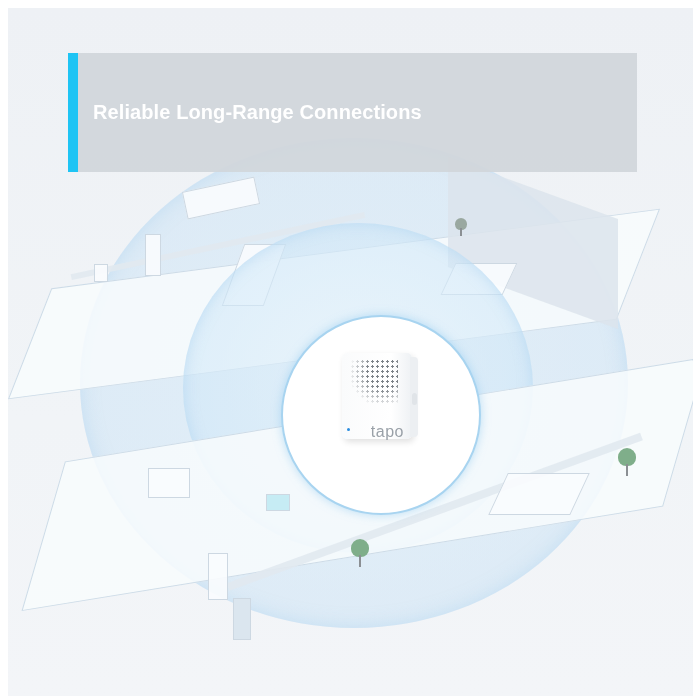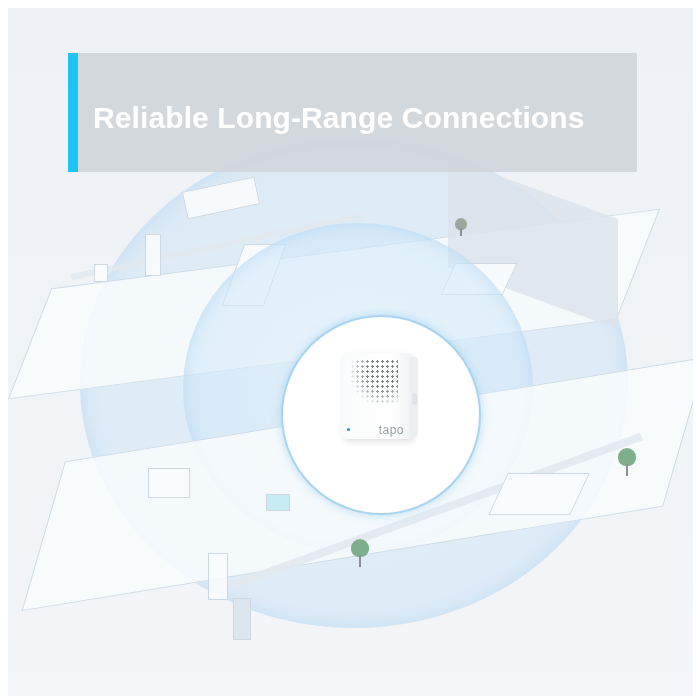--- a/index.html
+++ b/index.html
@@ -14,24 +14,24 @@
   .wall { position:absolute; background:rgba(225,233,240,0.9); }
   .obj { position:absolute; background:rgba(250,252,254,0.9); border:1px solid #cdd8e2; }
   .tree { position:absolute; width:18px; height:18px; border-radius:50% 50% 45% 45%; background:#7fae8a; }
   .tree-trunk { position:absolute; width:2px; height:12px; background:#8b8f93; }
   .device-circle { position:absolute; left:273px; top:307px; width:196px; height:196px; border-radius:50%; background:#ffffff; border:2px solid #a8d4f0; box-shadow:0 0 10px rgba(140,200,240,0.55); }
   .device { position:absolute; left:334px; top:345px; width:70px; height:86px; background:linear-gradient(90deg,#fafbfc 0%,#ffffff 70%,#eef1f4 100%); border-radius:5px; box-shadow:2px 3px 6px rgba(0,0,0,0.12); }
   .device-side { position:absolute; right:-6px; top:4px; width:8px; height:80px; background:#eceff2; border-radius:0 4px 4px 0; }
   .speaker-grille { position:absolute; left:8px; top:6px; width:48px; height:46px; background-image:radial-gradient(circle, #7b8187 1.1px, transparent 1.3px); background-size:5px 5px; -webkit-mask-image:radial-gradient(circle at 70% 30%, #000 35%, transparent 75%); mask-image:radial-gradient(circle at 70% 30%, #000 35%, transparent 75%); }
   .device-button { position:absolute; right:-5px; top:40px; width:5px; height:12px; background:#e0e4e8; border-radius:3px; }
   .device-led { position:absolute; left:5px; top:75px; width:3px; height:3px; border-radius:50%; background:#2a8de0; }
-  .device-logo { position:absolute; right:8px; top:70px; font-size:12px; color:#9aa1a8; letter-spacing:0.5px; }
+  .device-logo { position:absolute; right:8px; top:70px; font-size:16px; color:#9aa1a8; letter-spacing:0.5px; }
   .title-panel { position:absolute; left:60px; top:45px; width:569px; height:119px; background:rgba(209,214,218,0.93); }
   .title-accent { position:absolute; left:0; top:0; width:10px; height:100%; background:#1ec4f4; }
-  .title-text { position:absolute; left:25px; top:48px; font-size:30px; font-weight:bold; color:#ffffff; letter-spacing:0.1px; white-space:nowrap; }
+  .title-text { position:absolute; left:25px; top:48px; font-size:20px; font-weight:bold; color:#ffffff; letter-spacing:0.1px; white-space:nowrap; }
 </style>
 </head>
 <body>
 
 <div class="canvas">
 
   <div class="ring ring-outer"></div>
 
   <div class="floor floor-upper"></div>
   <div class="wall" style="left:60px;top:235px;width:300px;height:6px;transform:rotate(-12deg);"></div>

